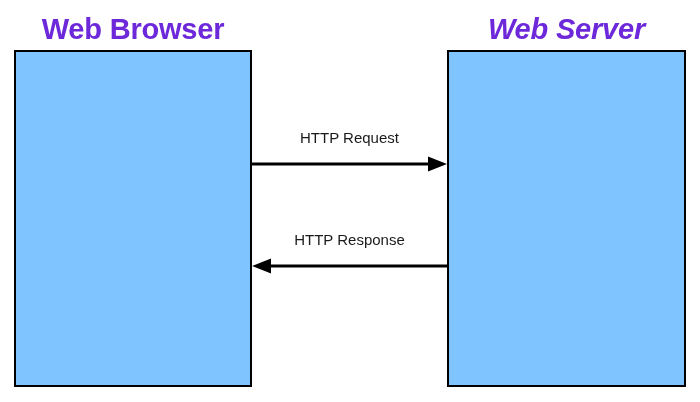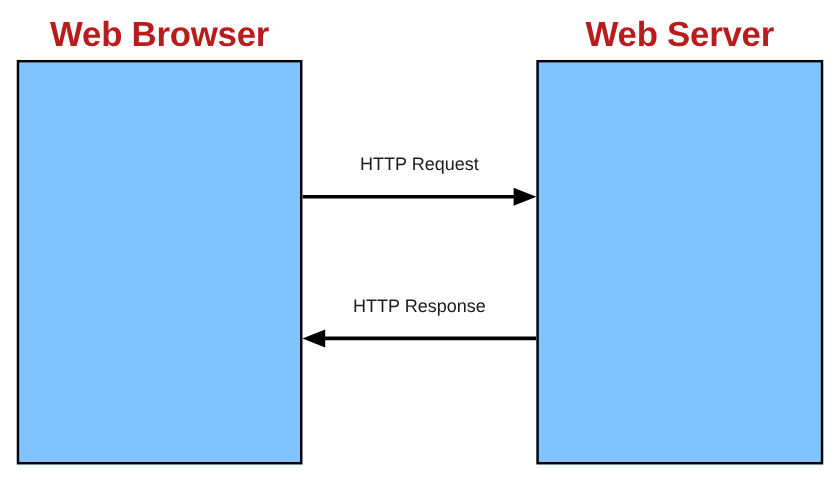--- a/index.html
+++ b/index.html
@@ -42,46 +42,47 @@
     top: 50px;
     width: 239px;
     height: 337px;
   }
 
   
   .node-title {
     position: absolute;
     font-size: 29px;
     font-weight: bold;
-    color: #b91c1c;
+    color: #6d28d9;
     text-align: center;
     line-height: 1;
     letter-spacing: -0.2px;
     white-space: nowrap;
   }
   #browser-title {
     left: 14px;
     top: 15px;
     width: 238px;
   }
   #server-title {
     left: 447px;
     top: 15px;
     width: 239px;
+    font-style: italic;
   }
 
   
   .flow {
     position: absolute;
     left: 252px;
     width: 234px;
     height: 42px;
   }
   #flow-request { top: 130px; }
-  #flow-response { top: 232px; margin-top: 16px; }
+  #flow-response { top: 232px; }
 
   .flow-label {
     position: absolute;
     left: 0;
     top: 0;
     width: 195px;
     text-align: center;
     font-size: 15px;
     font-weight: normal;
     color: #1a1a1a;

